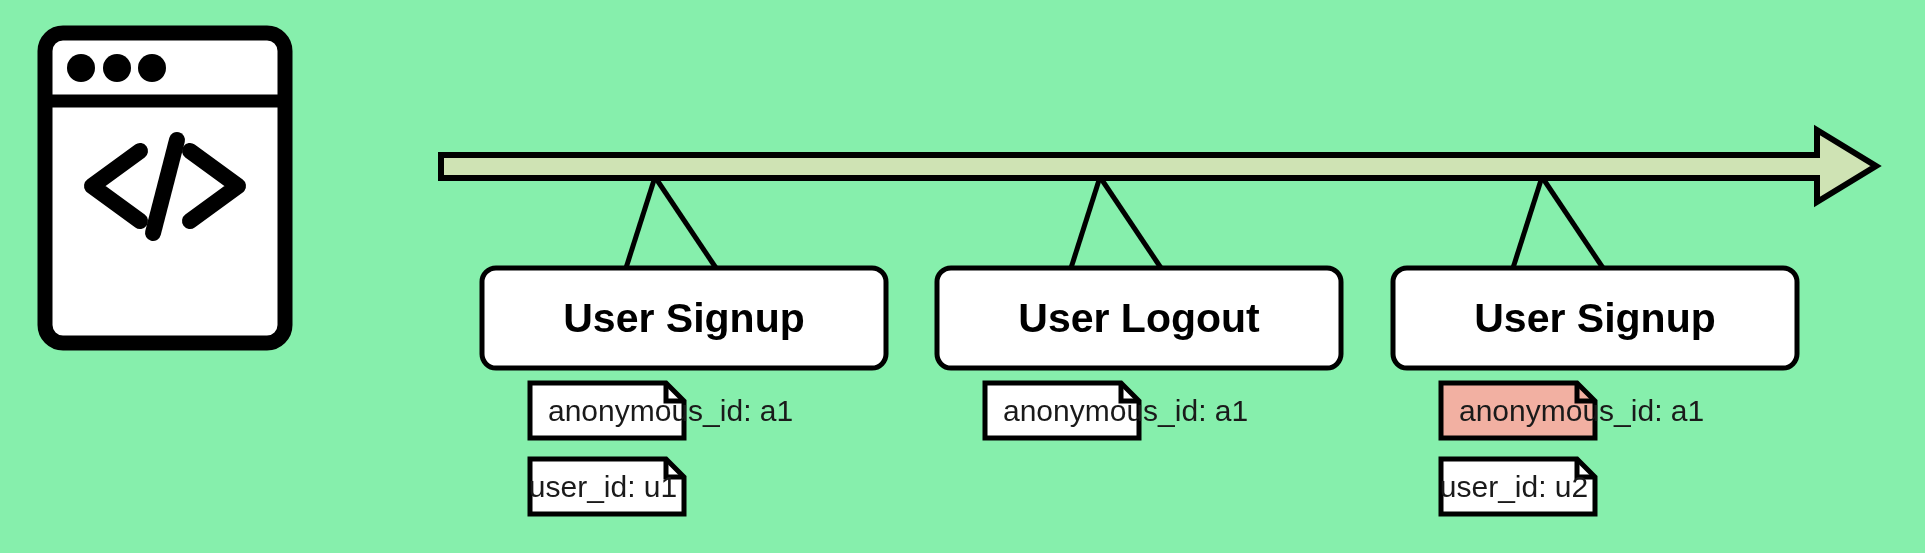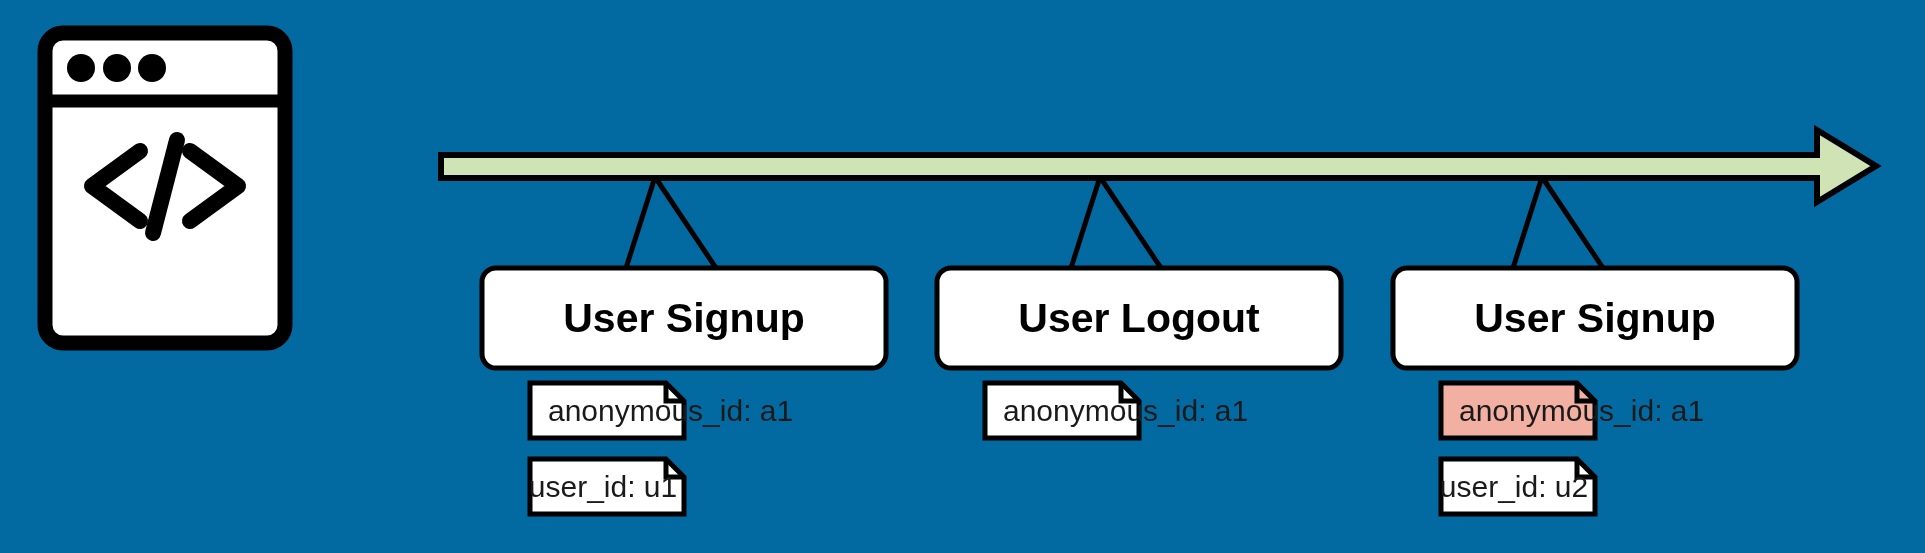--- a/index.html
+++ b/index.html
@@ -7,21 +7,21 @@
     padding: 0;
     background: #ffffff;
   }
   body {
     font-family: "Liberation Sans", sans-serif;
   }
   #canvas {
     position: relative;
     width: 1925px;
     height: 553px;
-    background: #0369a1;
+    background: #86efac;
     overflow: hidden;
   }
   #diagram-svg {
     position: absolute;
     left: 0;
     top: 0;
     width: 1925px;
     height: 553px;
   }
   .evt-title {

